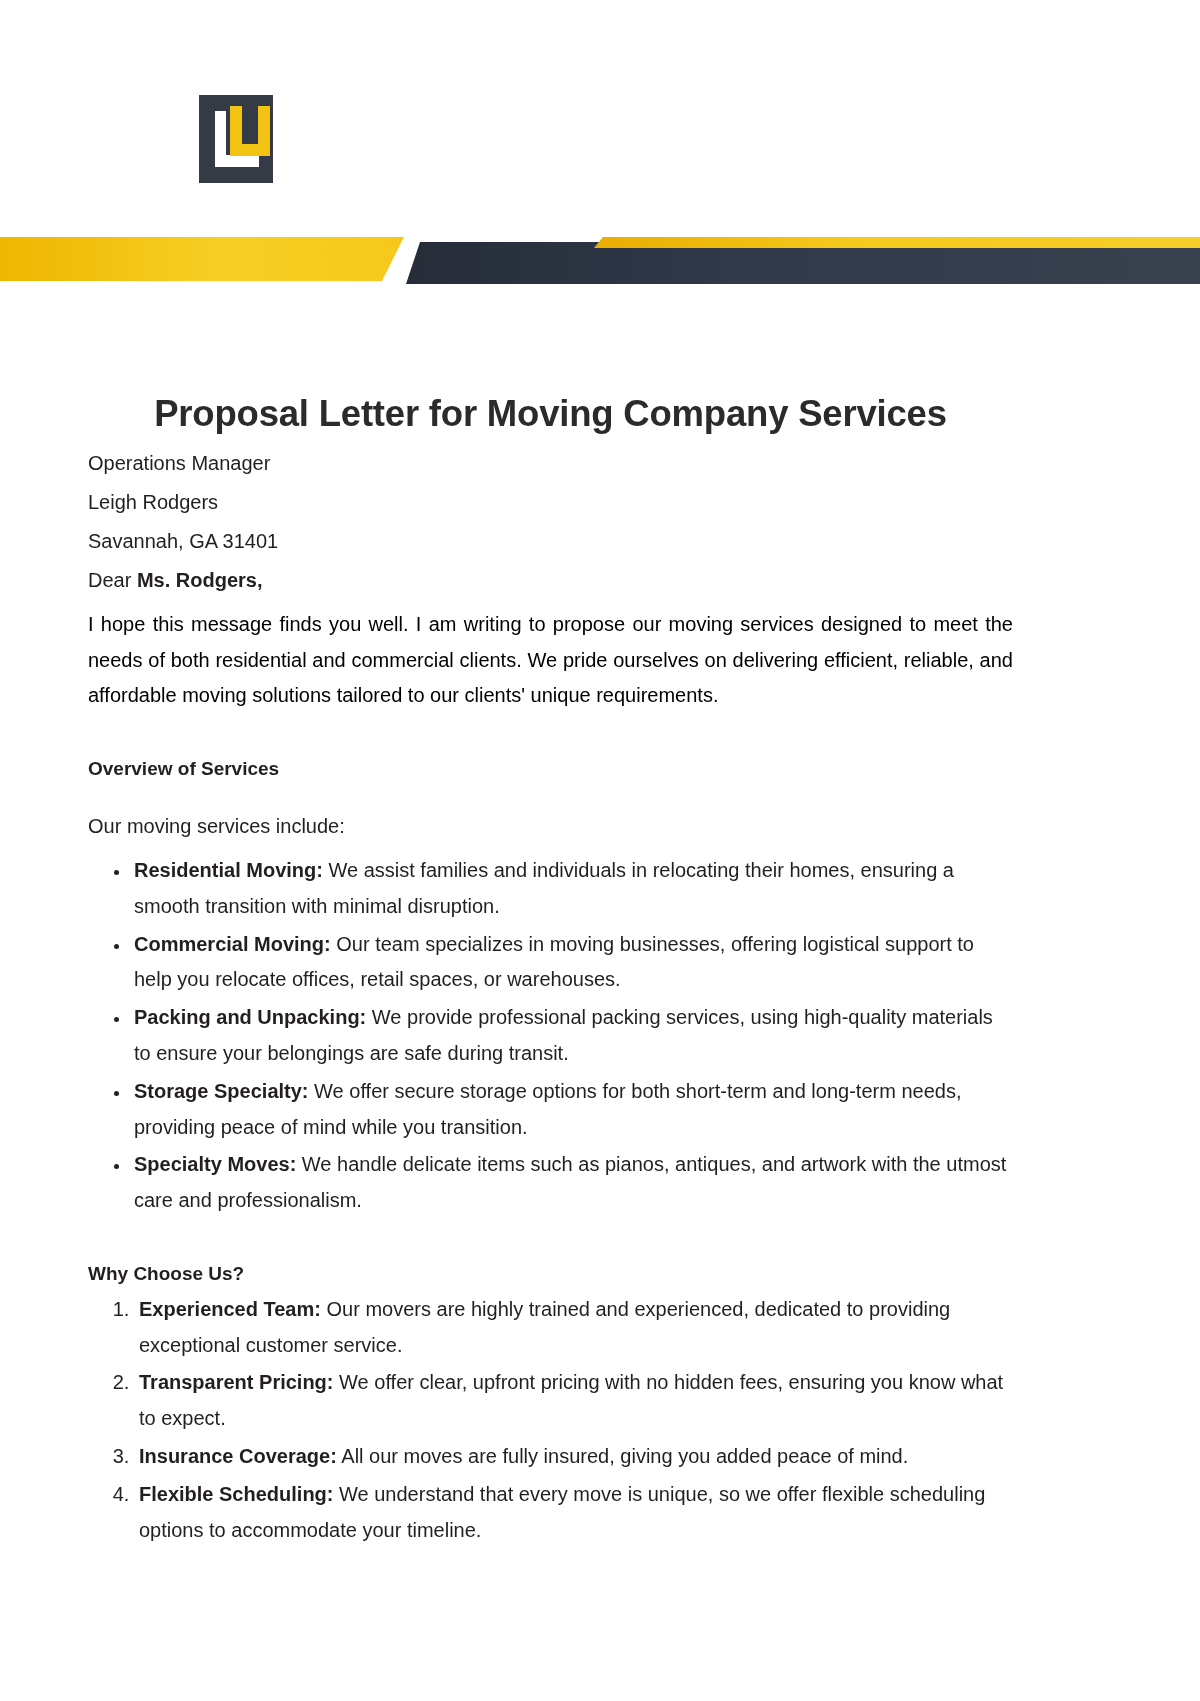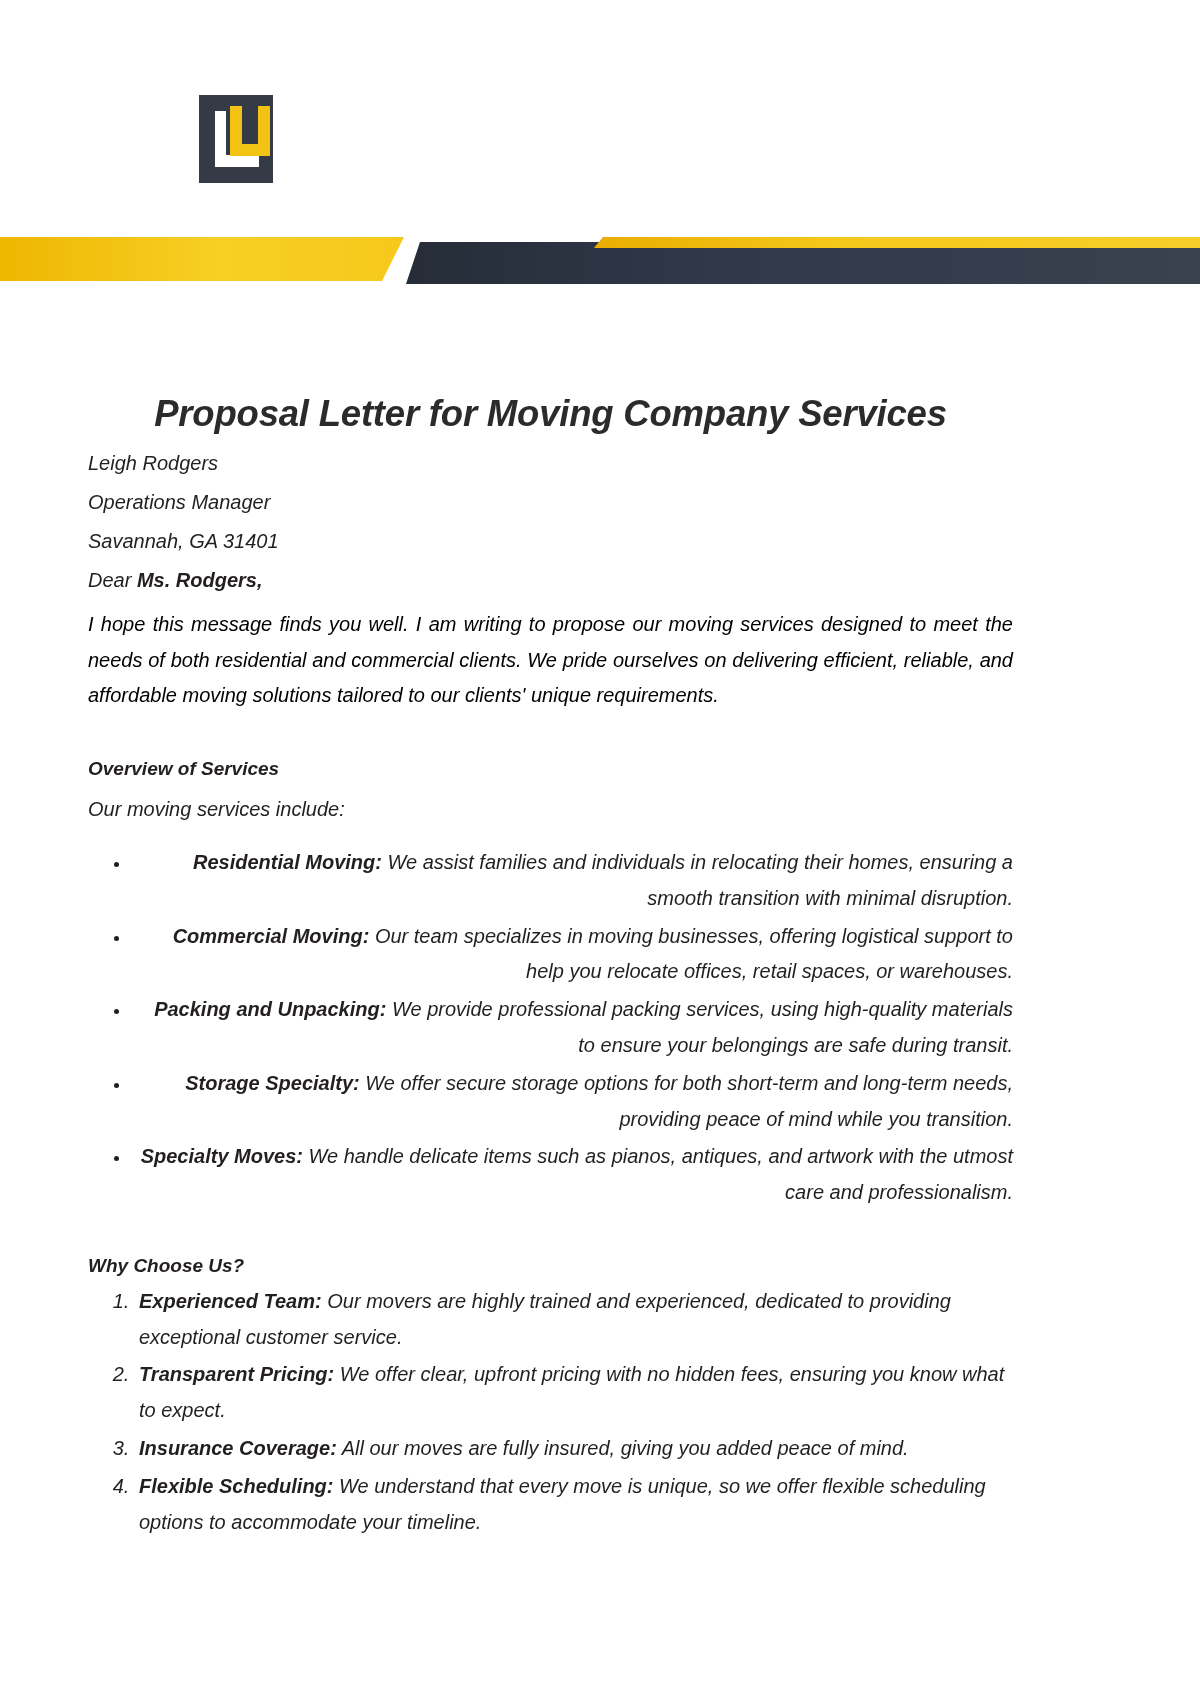--- a/index.html
+++ b/index.html
@@ -97,21 +97,20 @@
     background: linear-gradient(90deg, #e9ad00 0%, #f5c81c 40%, #f7cf29 100%);
     clip-path: polygon(9px 0, 100% 0, 100% 100%, 0 100%);
   }
 
   
   .content {
     position: absolute;
     left: 88px;
     top: 392px;
     width: 925px;
-    font-style: italic;
   }
   .doc-title {
     font-size: 36.5px;
     font-weight: bold;
     color: #2b2b2b;
     text-align: center;
     letter-spacing: -0.2px;
     margin: 0 0 16px 0;
     line-height: 1.2;
   }
@@ -147,21 +146,21 @@
   .section-heading {
     font-size: 19px;
     font-weight: bold;
     color: #231f20;
     margin: 44px 0 0 0;
     line-height: 1.2;
   }
   .lead-in {
     font-size: 20px;
     color: #231f20;
-    margin: 16px 0 0 0;
+    margin: 33px 0 0 0;
     line-height: 1.2;
   }
 
   ul.bullets, ol.numbers {
     margin: 11px 0 0 0;
     padding-left: 42px;
   }
   ul.bullets { list-style: disc; }
   ol.numbers { list-style: decimal; padding-left: 47px; }
 
@@ -169,21 +168,21 @@
     font-size: 20px;
     color: #231f20;
     line-height: 1.79;
     margin: 0 0 2px 0;
     padding-left: 4px;
   }
   ul.bullets li::marker { font-size: 15px; }
   ol.numbers li::marker { font-weight: normal; }
   .li-term { font-weight: bold; }
 
-  ul.bullets { margin-top: 24px; text-align: right; }
+  ul.bullets { margin-top: 15px; }
   ol.numbers { margin-top: 6px; }
 </style>
 </head>
 <body>
 
 <div class="header">
   <div class="logo-mark">
     <div class="logo-inner">
       <div class="logo-l"></div>
       <div class="logo-u"></div>
@@ -195,22 +194,22 @@
   <div class="stripe-yellow-left"></div>
   <div class="stripe-dark"></div>
   <div class="stripe-yellow-right"></div>
 </div>
 
 <div class="content">
 
   <h1 class="doc-title">Proposal Letter for Moving Company Services</h1>
 
 
+  <div class="addr-line">Operations Manager</div>
   <div class="addr-line">Leigh Rodgers</div>
-  <div class="addr-line">Operations Manager</div>
   <div class="addr-line">Savannah, GA 31401</div>
 
   <div class="salutation"><span>Dear </span><b>Ms. Rodgers,</b></div>
 
   <p class="para">I hope this message finds you well. I am writing to propose our moving services designed to meet the needs of both residential and commercial clients. We pride ourselves on delivering efficient, reliable, and affordable moving solutions tailored to our clients' unique requirements.</p>
 
   <h2 class="section-heading">Overview of Services</h2>
   <p class="lead-in">Our moving services include:</p>
   <ul class="bullets">
     <li><span class="li-term">Residential Moving:</span><span> We assist families and individuals in relocating their homes, ensuring a smooth transition with minimal disruption.</span></li>

